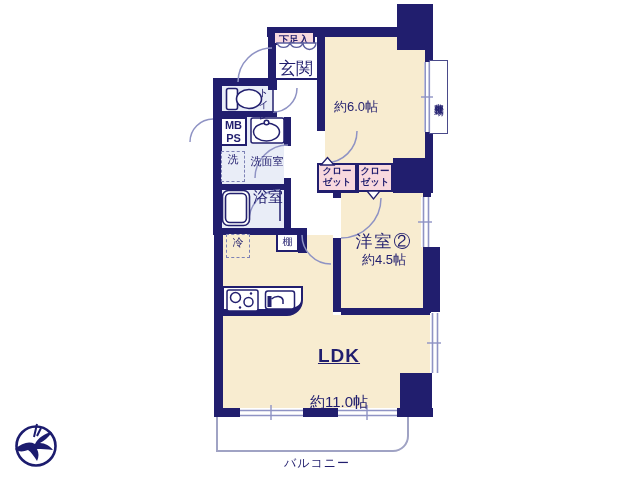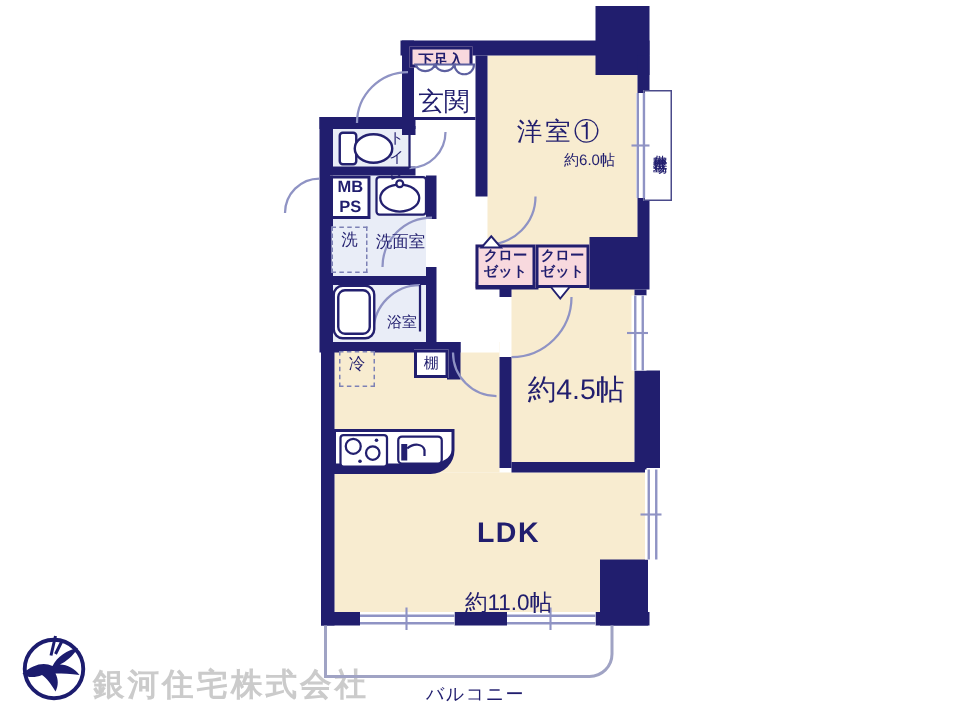--- a/index.html
+++ b/index.html
@@ -199,25 +199,24 @@
 
     <g>
       <circle cx="36" cy="446" r="19.5" fill="none" stroke="#1c1c6e" stroke-width="2.6"></circle>
       <path d="M37 424 L34 437 M41 428 L37 436" stroke="#1c1c6e" stroke-width="2" fill="none"></path>
       <path d="M15 449 C22 443 29 441 35 444 C38 438 45 433 52 432 C48 438 44 441 40 443
                C45 443 50 446 53 450 C47 449 42 449 37 449 C39 453 39 457 37 461
                C34 456 31 452 28 450 C23 452 18 452 15 449 Z" fill="#1c1c6e"></path>
     </g>
   </svg>
 
-  <div class="lbl" style="left:373px;top:88px;font-size:17px;letter-spacing:2px;">洋室①</div>
-  <div class="lbl" style="left:393px;top:107px;font-size:10px;">約6.0帖</div>
-  <div class="lbl" style="left:384px;top:260px;font-size:19px;">約4.5帖</div>
-  <div class="lbl" style="left:339px;top:356px;font-size:19px;font-weight:600;letter-spacing:1px;">LDK</div>
+  <div class="lbl" style="left:356px;top:107px;font-size:13px;">約6.0帖</div>
+  <div class="lbl" style="left:384px;top:241px;font-size:17px;letter-spacing:2px;">洋室②</div>
+  <div class="lbl" style="left:384px;top:260px;font-size:13px;">約4.5帖</div>
+  <div class="lbl" style="left:339px;top:356px;font-size:19px;font-weight:600;letter-spacing:1px;text-decoration:underline;">LDK</div>
   <div class="lbl" style="left:339px;top:375px;font-size:15px;margin-top:27px;">約11.0帖</div>
   <div class="lbl" style="left:296px;top:68px;font-size:17px;">玄関</div>
   <div class="lbl vtext" style="left:263px;top:99px;font-size:10px;">トイレ</div>
   <div class="lbl" style="left:267px;top:161px;font-size:11px;">洗面室</div>
-  <div class="lbl" style="left:268px;top:215px;font-size:10px;">浴室</div>
+  <div class="lbl" style="left:268px;top:197px;font-size:15px;">浴室</div>
   <div class="lbl" style="left:317px;top:431px;font-size:12px;letter-spacing:1px;margin-top:32px;">バルコニー</div>
 
-  <div class="watermark">銀河住宅株式会社</div>
 </div>
 
 </body></html>

